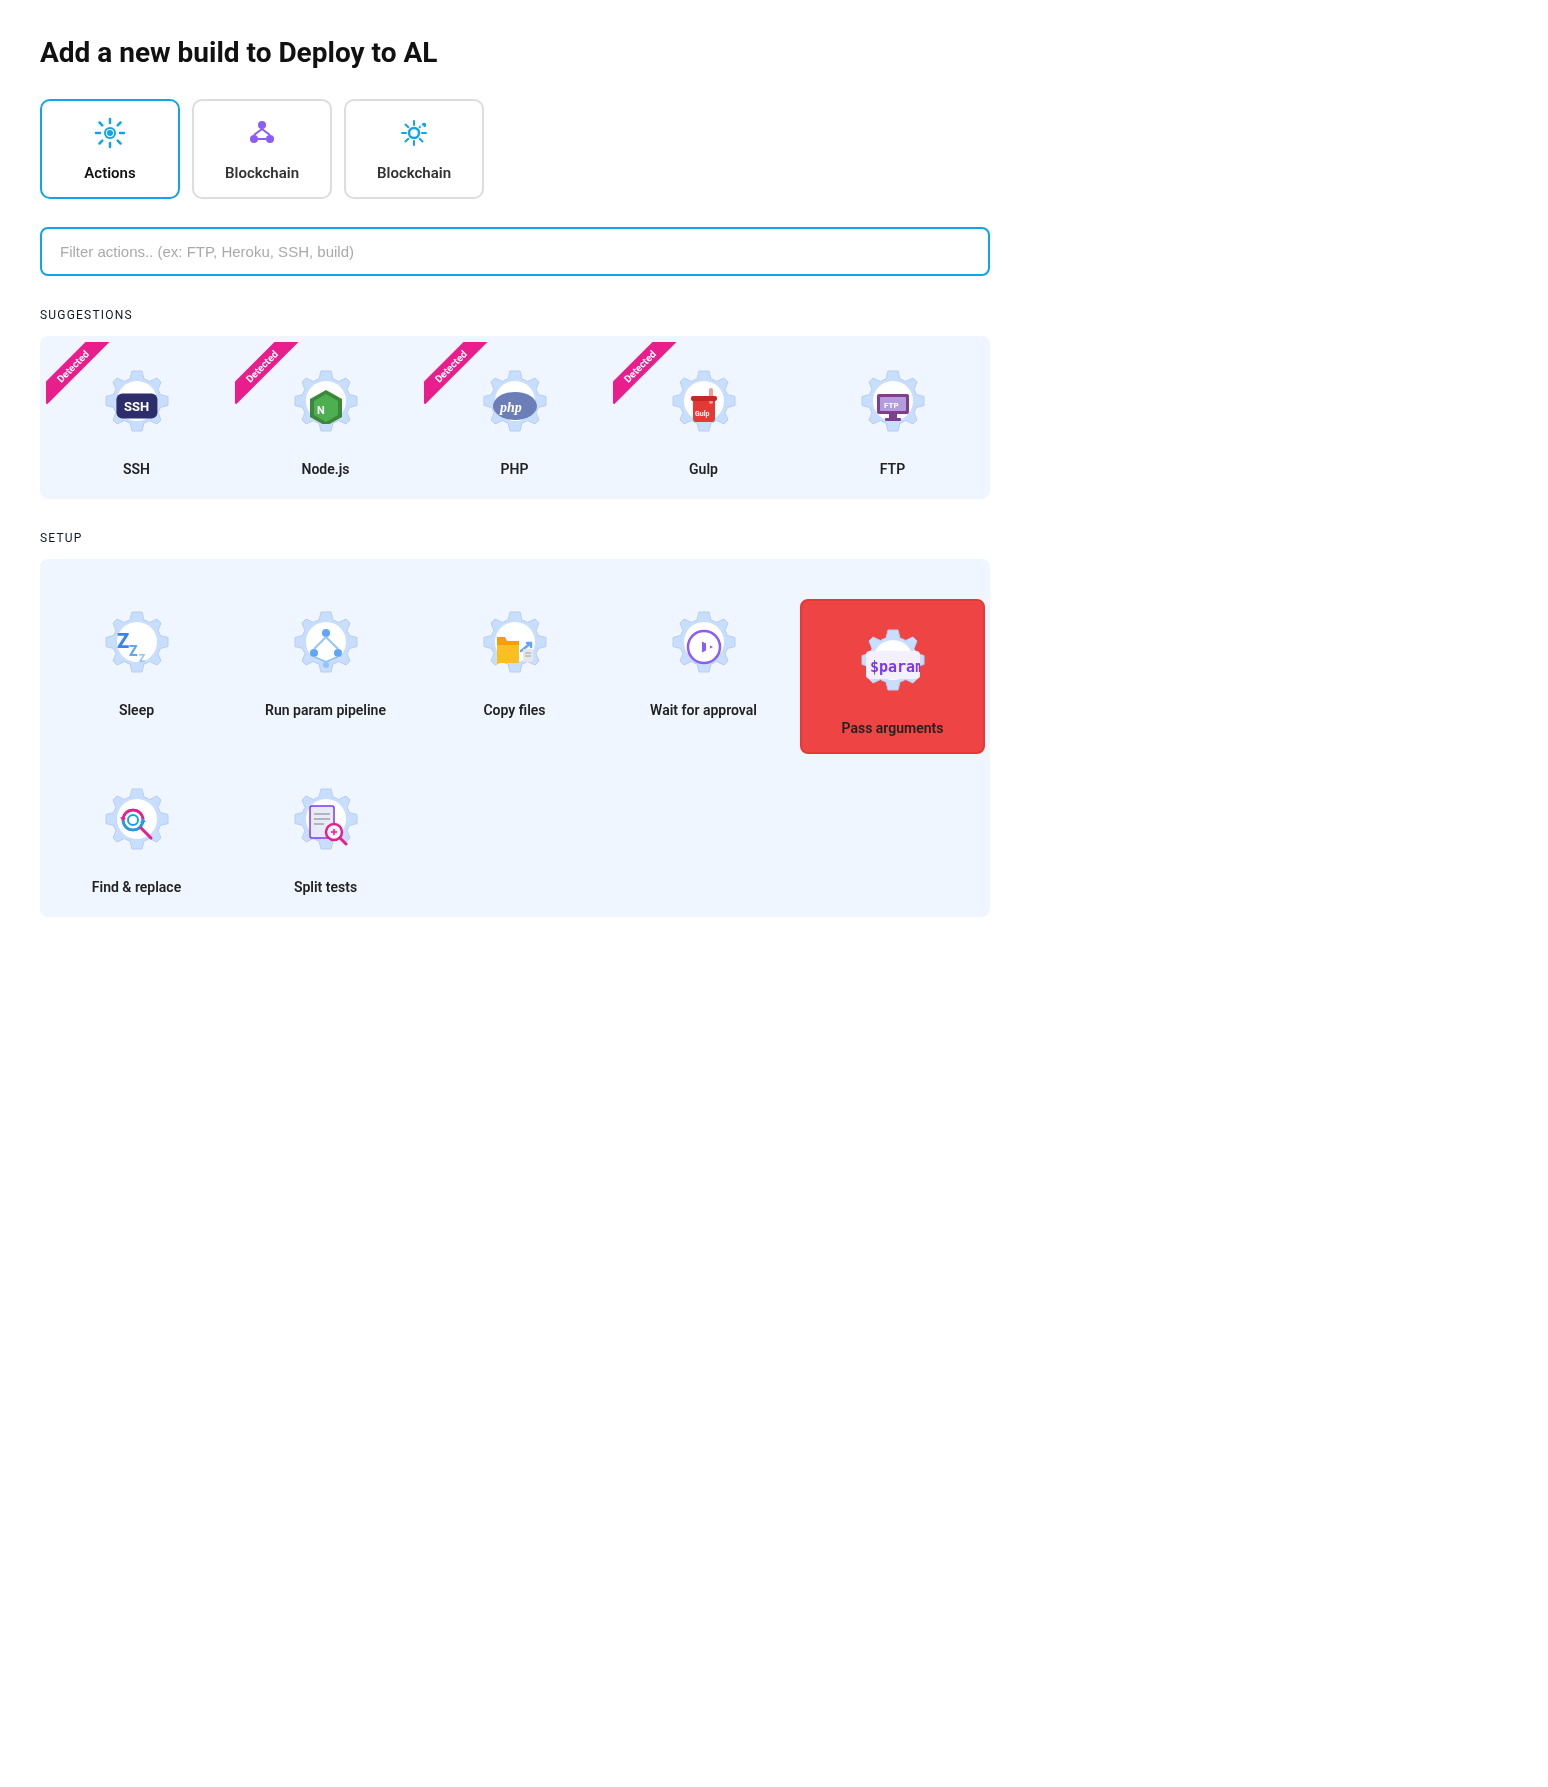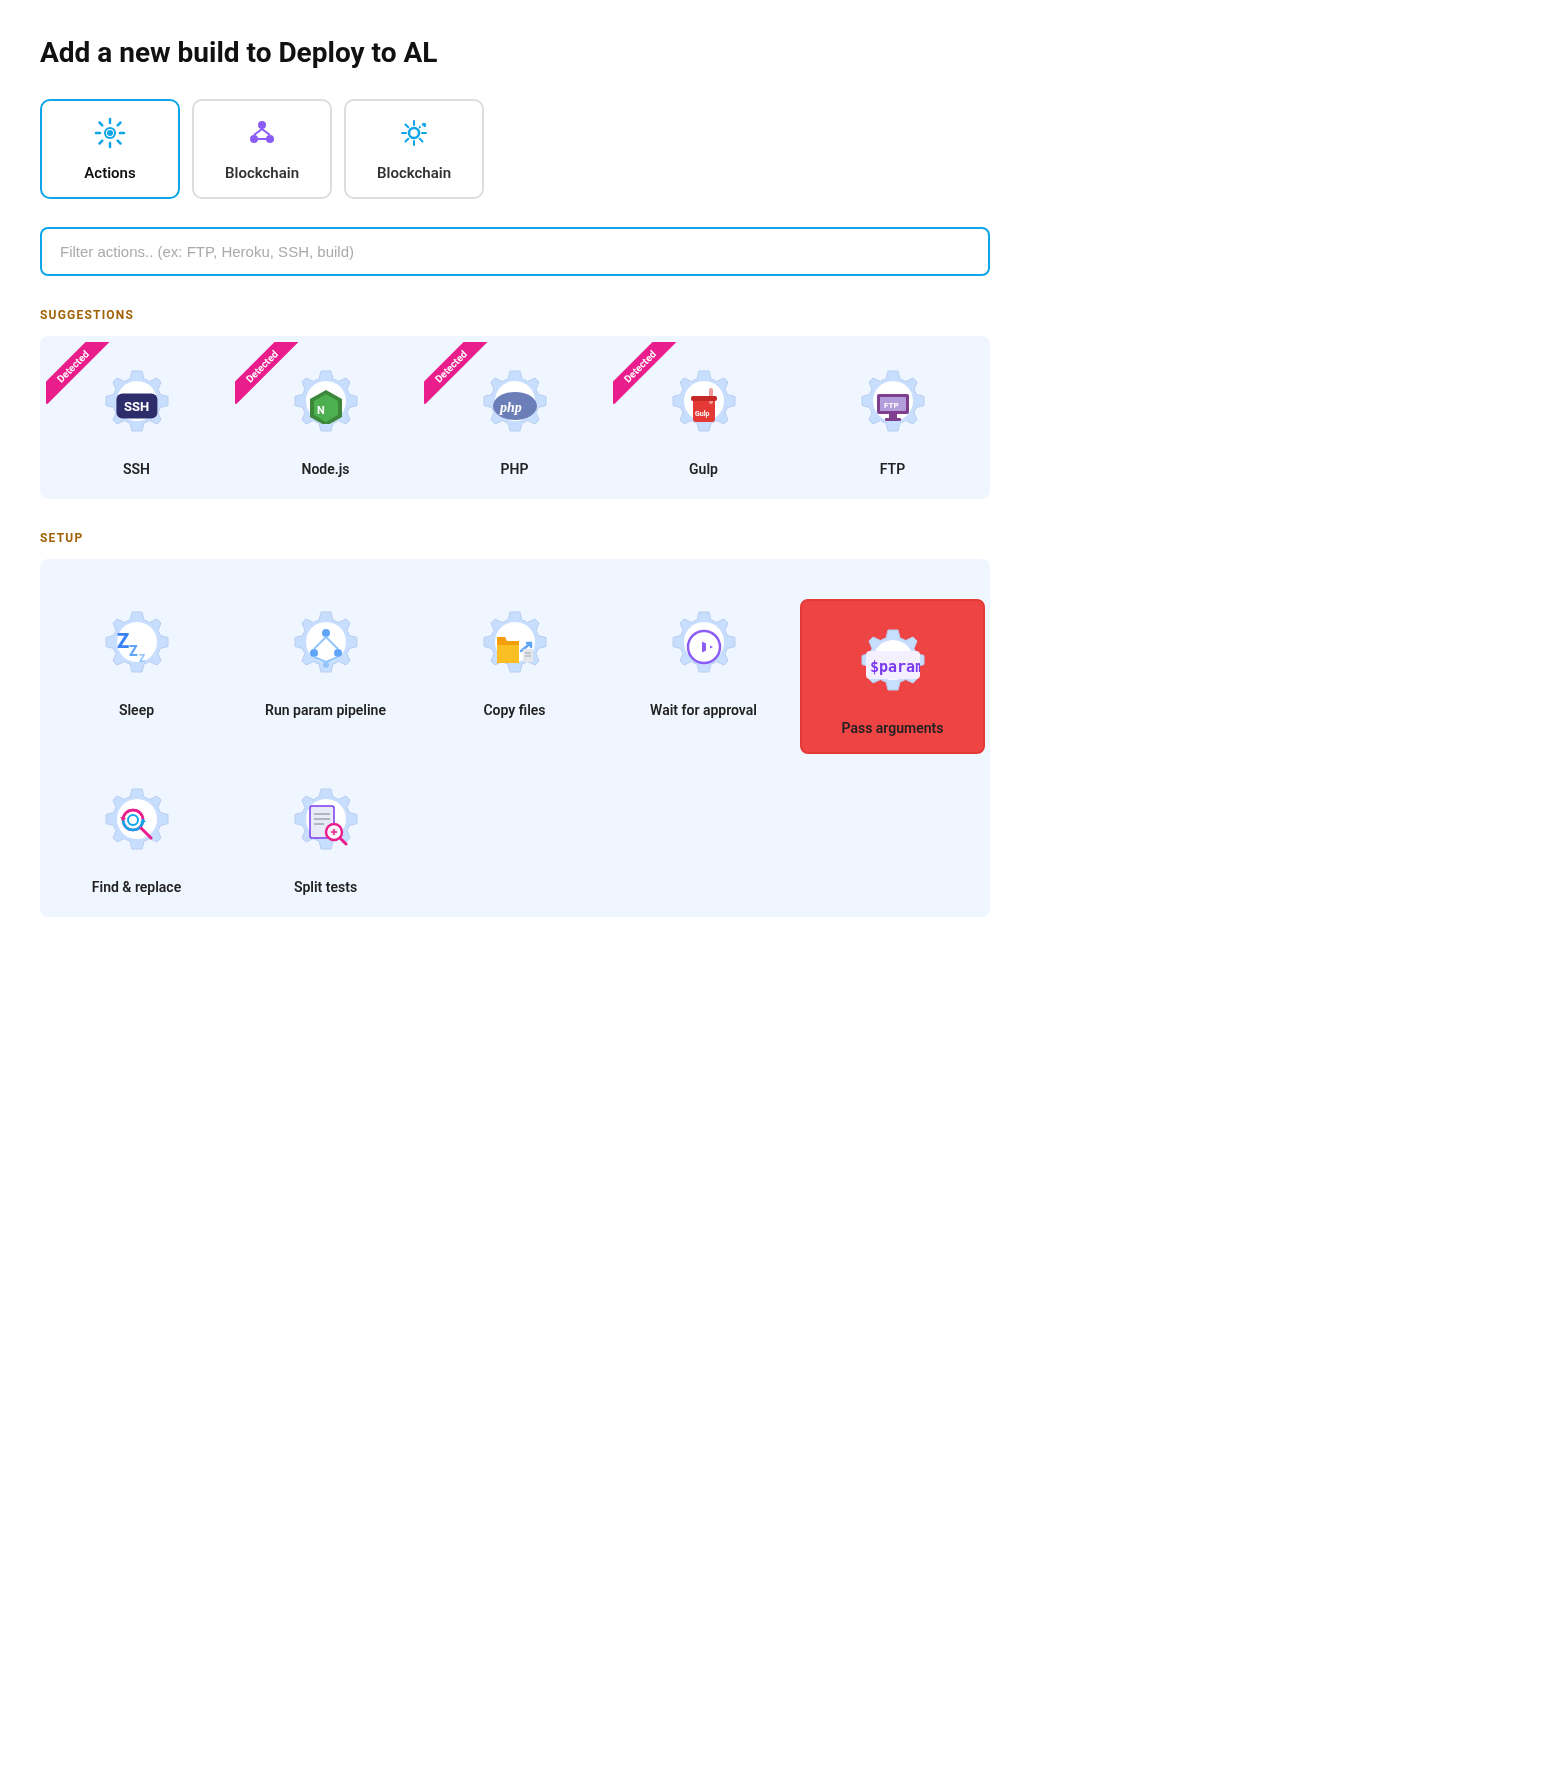--- a/index.html
+++ b/index.html
@@ -56,23 +56,23 @@
       border-radius: 8px;
       font-size: 15px;
       color: #1d4ed8;
       outline: none;
     }
     .search-bar input::placeholder {
       color: #aaa;
     }
     .section-label {
       font-size: 12px;
-      font-weight: 700;
+      font-weight: 400;
       letter-spacing: 1.2px;
-      color: #a16207;
+      color: #0f172a;
       margin-bottom: 14px;
       text-transform: uppercase;
     }
     .cards-grid {
       display: flex;
       flex-wrap: wrap;
       gap: 4px;
       margin-bottom: 32px;
       background: #f0f6ff;
       border-radius: 8px;

